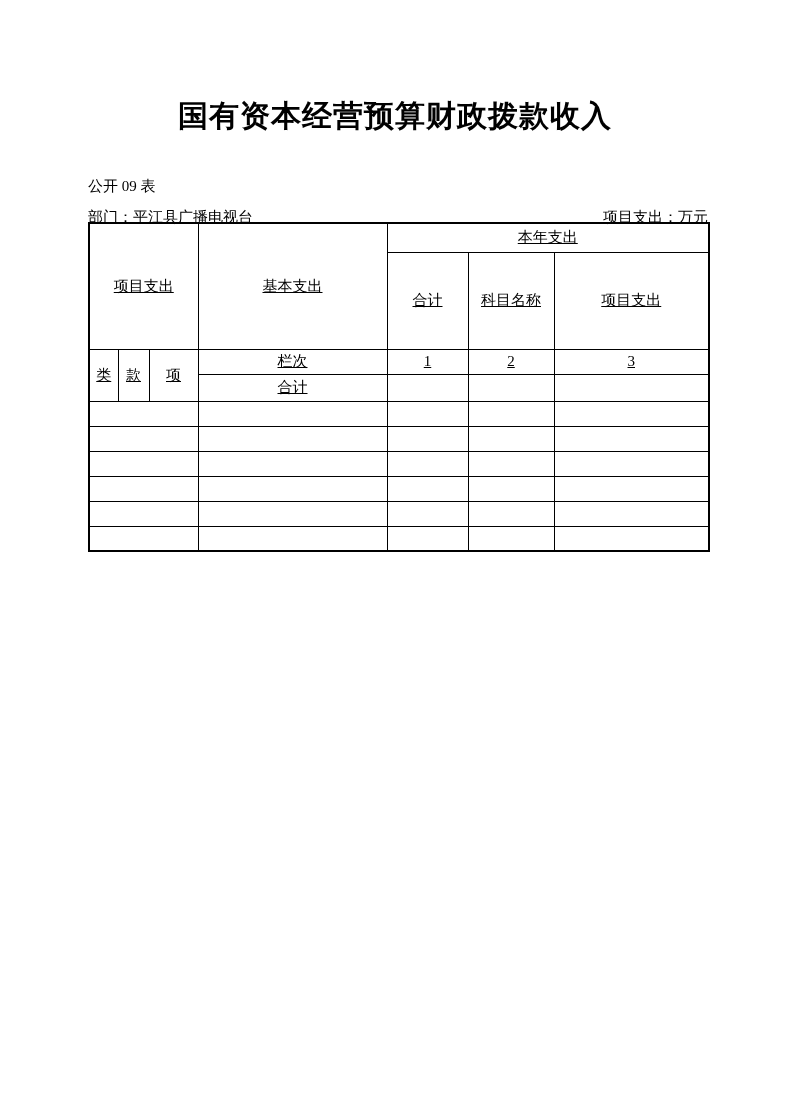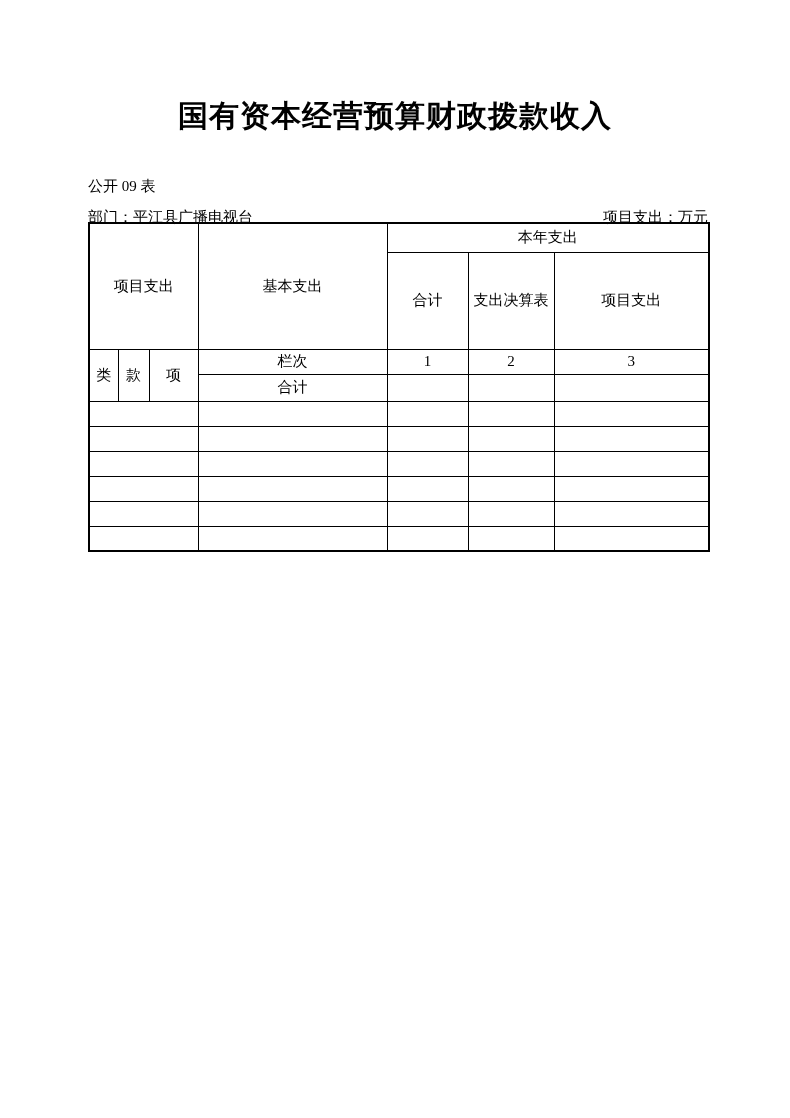--- a/index.html
+++ b/index.html
@@ -51,20 +51,21 @@
     border: 2px solid #000;
   }
   table.budget td {
     border: 1px solid #000;
     padding: 0;
     text-align: center;
     vertical-align: middle;
     font-size: 15px;
     font-family: "Liberation Serif", serif;
     overflow: hidden;
+    text-decoration: underline;
   }
   tr.row-head1 { height: 29px; }
   tr.row-head2 { height: 97px; }
   tr.row-lanci { height: 25px; }
   tr.row-heji  { height: 27px; }
   tr.row-empty { height: 25px; }
   td.num { font-size: 14px; }
   .note {
     position: absolute;
     top: 567px;
@@ -99,21 +100,21 @@
       <col style="width:155px">
     </colgroup>
     <tbody>
         <tr class="row-head1">
       <td colspan="3" rowspan="2">项目支出</td>
       <td rowspan="2">基本支出</td>
       <td colspan="3">本年支出</td>
     </tr>
     <tr class="row-head2">
       <td>合计</td>
-      <td>支出决算表</td>
+      <td>科目名称</td>
       <td>项目支出</td>
     </tr>
     <tr class="row-lanci">
       <td rowspan="2">类</td>
       <td rowspan="2">款</td>
       <td rowspan="2">项</td>
       <td>栏次</td>
       <td class="num">1</td>
       <td class="num">2</td>
       <td class="num">3</td>

